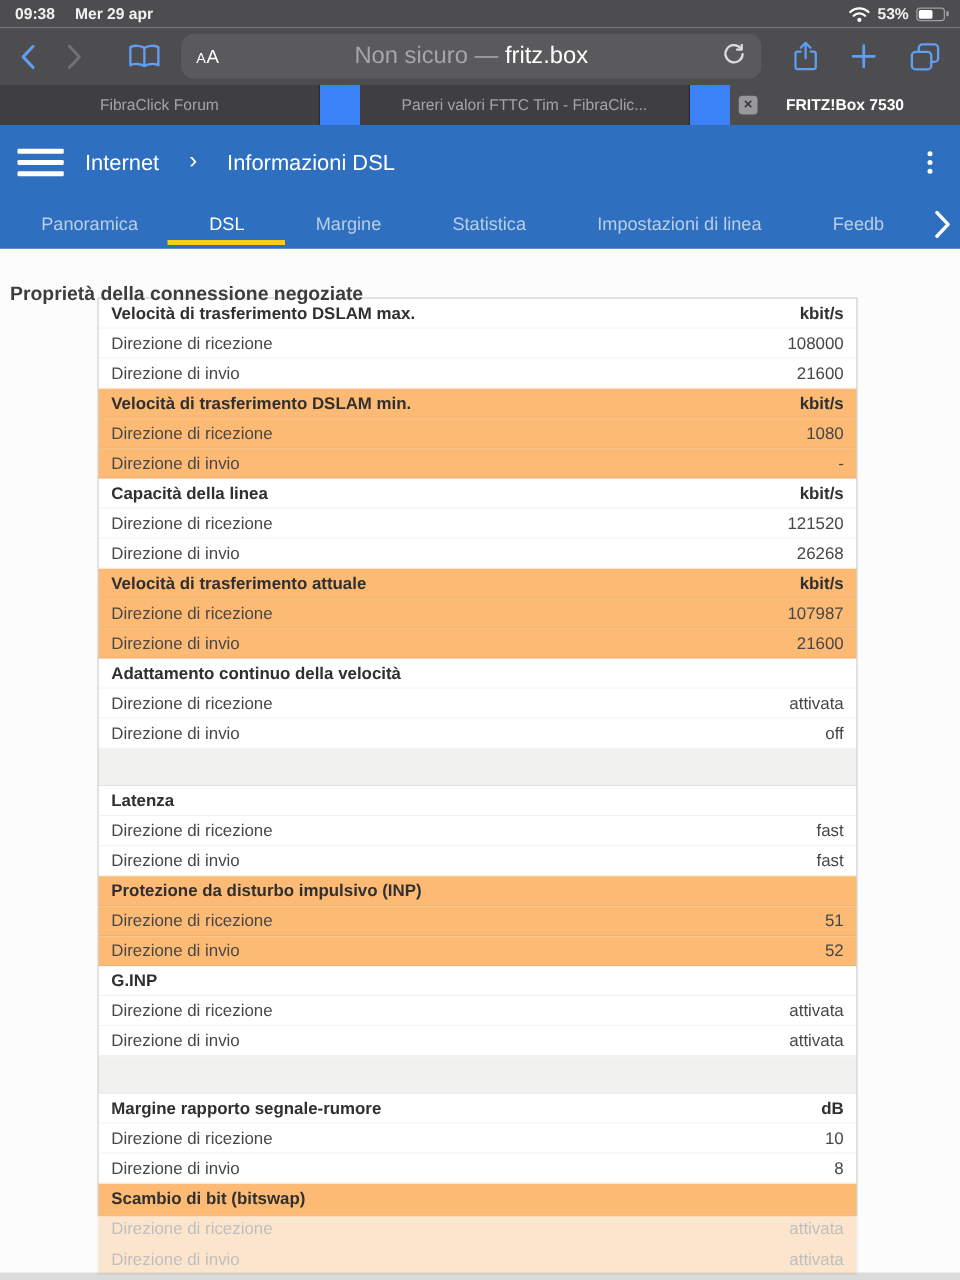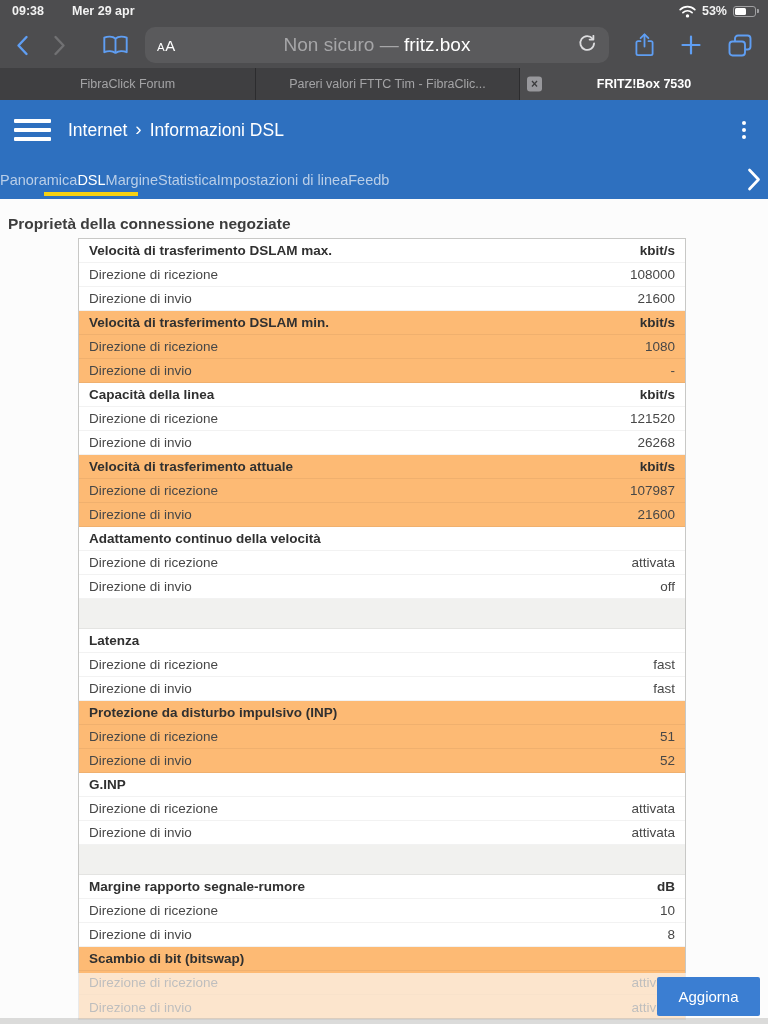--- a/index.html
+++ b/index.html
@@ -9,21 +9,21 @@
     margin:0 auto; background:#fcfcfc;
     font-family:"Liberation Sans", sans-serif;
     -webkit-font-smoothing:antialiased;
   }
   
   .statusbar {
     height:22px; background:#4d4d4f; color:#f2f2f2;
     display:flex; align-items:center; justify-content:space-between;
     padding:0 12px; font-size:12.5px; font-weight:700;
   }
-  .statusbar .left { display:flex; gap:28px; align-items:center; }
+  .statusbar .left { display:flex; gap:16px; align-items:center; }
   .statusbar .right { display:flex; gap:6px; align-items:center; }
   .battery { width:23px; height:11px; border:1px solid #a0a0a2; border-radius:3px; position:relative; }
   .battery .fill { position:absolute; left:1px; top:1px; bottom:1px; width:50%; background:#fff; border-radius:1.5px; }
   .battery:after { content:""; position:absolute; right:-3.5px; top:2.5px; width:2px; height:4px; background:#a0a0a2; border-radius:0 1px 1px 0; }
   
   .toolbar {
     height:46px; background:#4d4d4f; display:flex; align-items:center; padding:0 16px;
   }
   .tbtn { display:flex; align-items:center; justify-content:center; flex:none; cursor:default; }
   .urlfield {
@@ -33,63 +33,63 @@
   .reader { color:#fff; font-size:15px; letter-spacing:0.5px; }
   .reader .small { font-size:11.5px; }
   .urltext {
     position:absolute; left:0; right:0; text-align:center; font-size:19px; pointer-events:none;
   }
   .urltext .sec { color:#a6a6a8; }
   .urltext .host { color:#ffffff; }
   .reloadbtn { margin-left:auto; }
   .right-icons { display:flex; gap:27px; align-items:center; }
   
-  .tabbar { height:32px; background:#3b82f6; display:flex; }
+  .tabbar { height:32px; background:#3b82f6; display:flex;gap:32px; }
   .stab {
     flex:0 0 256px; display:flex; align-items:center; justify-content:center;
     font-size:12.5px; color:#a4a4a6; background:#3f3f41;
     border-right:1px solid #2c2c2e; overflow:hidden; white-space:nowrap; cursor:default;
   }
   .stab.t2 { flex:0 0 264px; }
   .stab.active {
     flex:1; background:#4d4d4f; color:#fff; border-right:none; position:relative;
     font-weight:600;
   }
   .tabclose {
     position:absolute; left:7px; top:50%; transform:translateY(-50%);
     width:15px; height:15px; background:#98989c; border-radius:3px;
     color:#3c3c3e; font-size:12px; font-weight:700; line-height:14px; text-align:center; cursor:default;
   }
   
   .appheader { height:60px; background:#2e70bf; display:flex; align-items:center; padding:0 14px; }
   .hamburger { width:37px; cursor:default; }
   .hamburger .bar { height:4.5px; background:#fff; border-radius:1px; margin:4.5px 0; }
-  .breadcrumb { color:#fff; font-size:17.5px; margin-left:17px; display:flex; align-items:center; gap:8px; }
+  .breadcrumb { color:#fff; font-size:17.5px; margin-left:17px; display:flex; align-items:center; gap:24px; }
   .breadcrumb .sep { font-size:19px; font-weight:400; position:relative; top:-1px; }
   .kebab { margin-left:auto; display:flex; flex-direction:column; gap:3px; padding:4px 8px; cursor:default; }
   .kebab i { width:4px; height:4px; background:#fff; border-radius:50%; }
   
   .appnav {
-    height:39px; background:#2e70bf; display:flex; 
+    height:39px; background:#2e70bf; display:flex; gap:57px; padding-left:33px;
     position:relative; overflow:hidden;
   }
   .navtab {
     color:#b9cee8; font-size:14.5px; display:flex; align-items:center; height:100%;
     position:relative; white-space:nowrap; cursor:default; flex:none;
   }
   .navtab.active { color:#fff;justify-content:center; }
   .navtab.active:after {
     content:""; position:absolute; bottom:3px; left:50%; transform:translateX(-50%);
     width:94px; height:4px; background:#f6d112;
   }
   .nav-chevron { position:absolute; right:7px; top:8px; }
   
   .content { background:#fcfcfc; }
   .section-title {
-    font-size:15.5px; font-weight:700; color:#3d3d3d; padding:16px 0 0 8px; height:30px;
+    font-size:15.5px; font-weight:700; color:#3d3d3d; padding:28px 0 0 8px; height:30px;
   }
   .dsl-table {
     margin:9px 0 0 78px; width:608px;
     border:1px solid #c8c8c6; background:#fff;
     font-size:13.5px; color:#474747;
   }
   .trow {
     height:24px; display:flex; align-items:center; justify-content:space-between;
     padding:0 10px; border-bottom:1px solid rgba(0,0,0,0.05); background:#fff;
   }
@@ -372,15 +372,14 @@
         </div>
         <div class="trow shaded">
           <span class="lbl">Direzione di invio</span>
           <span class="val">attivata</span>
         </div>
       </div>
   </div>
 
   <div class="fade-overlay"></div>
   <div class="bottom-strip"></div>
-  <button class="refresh-btn">Aggiorna</button>
 
 </div>
 
 </body></html>

